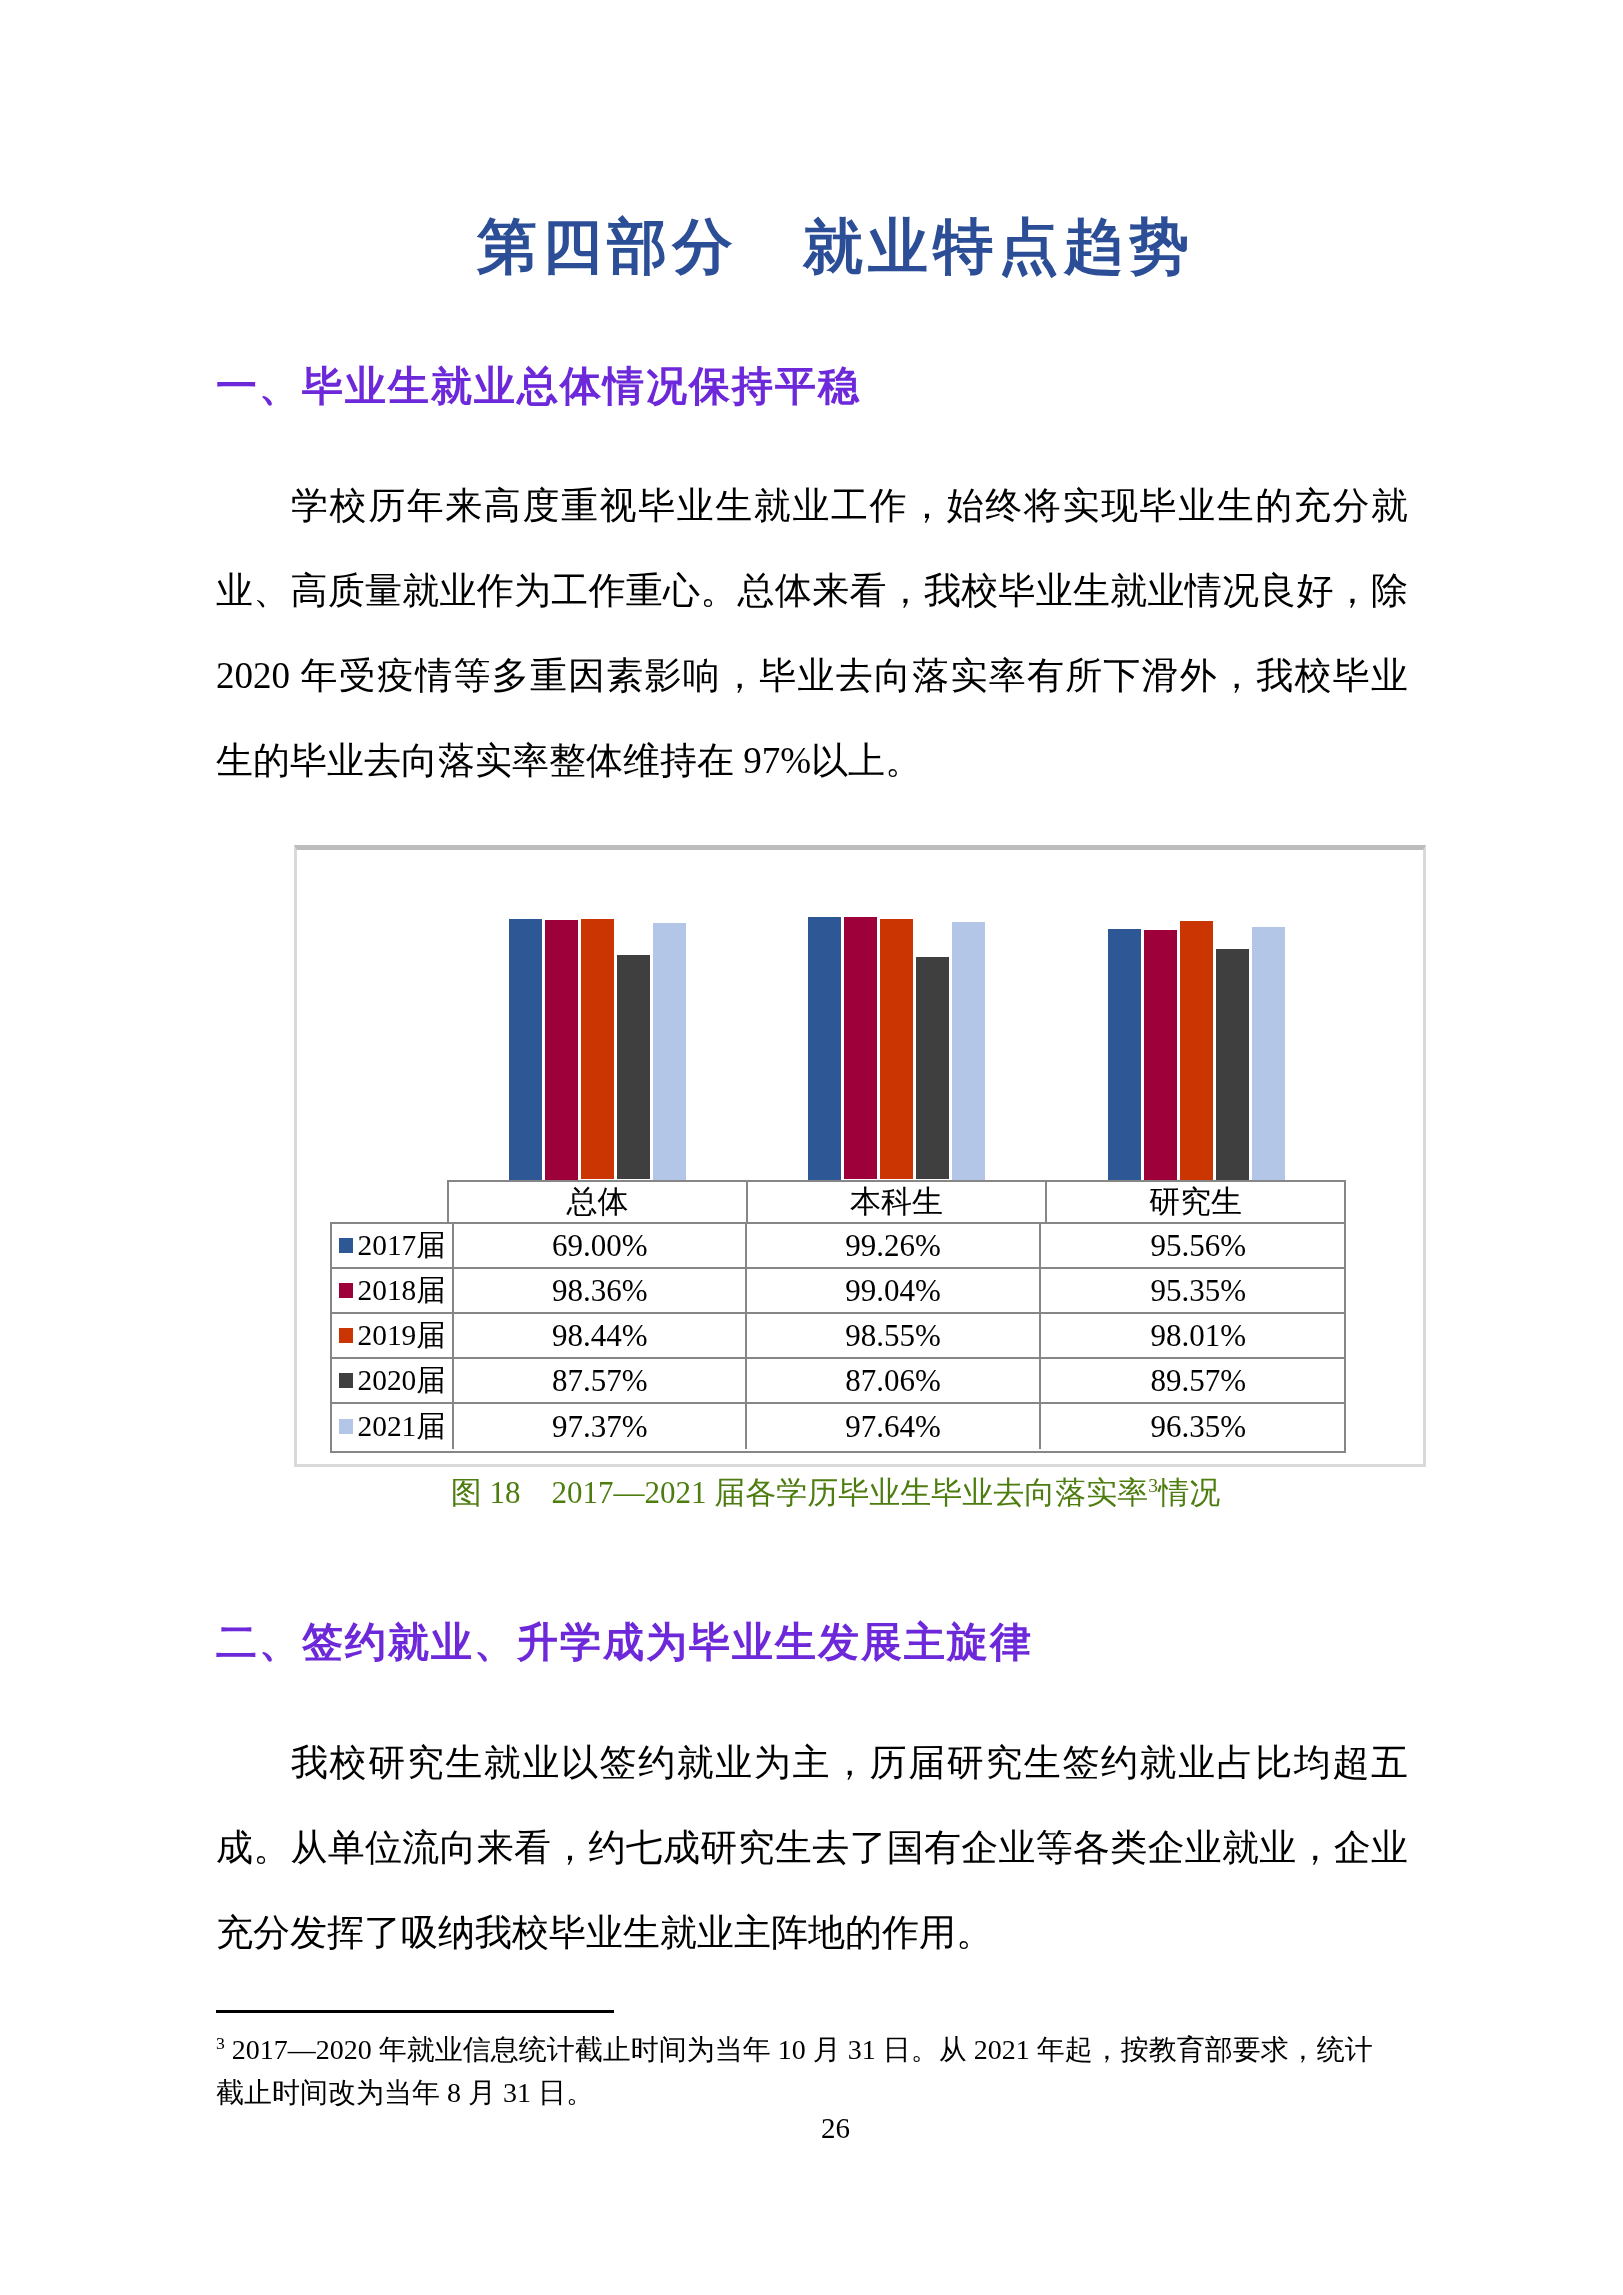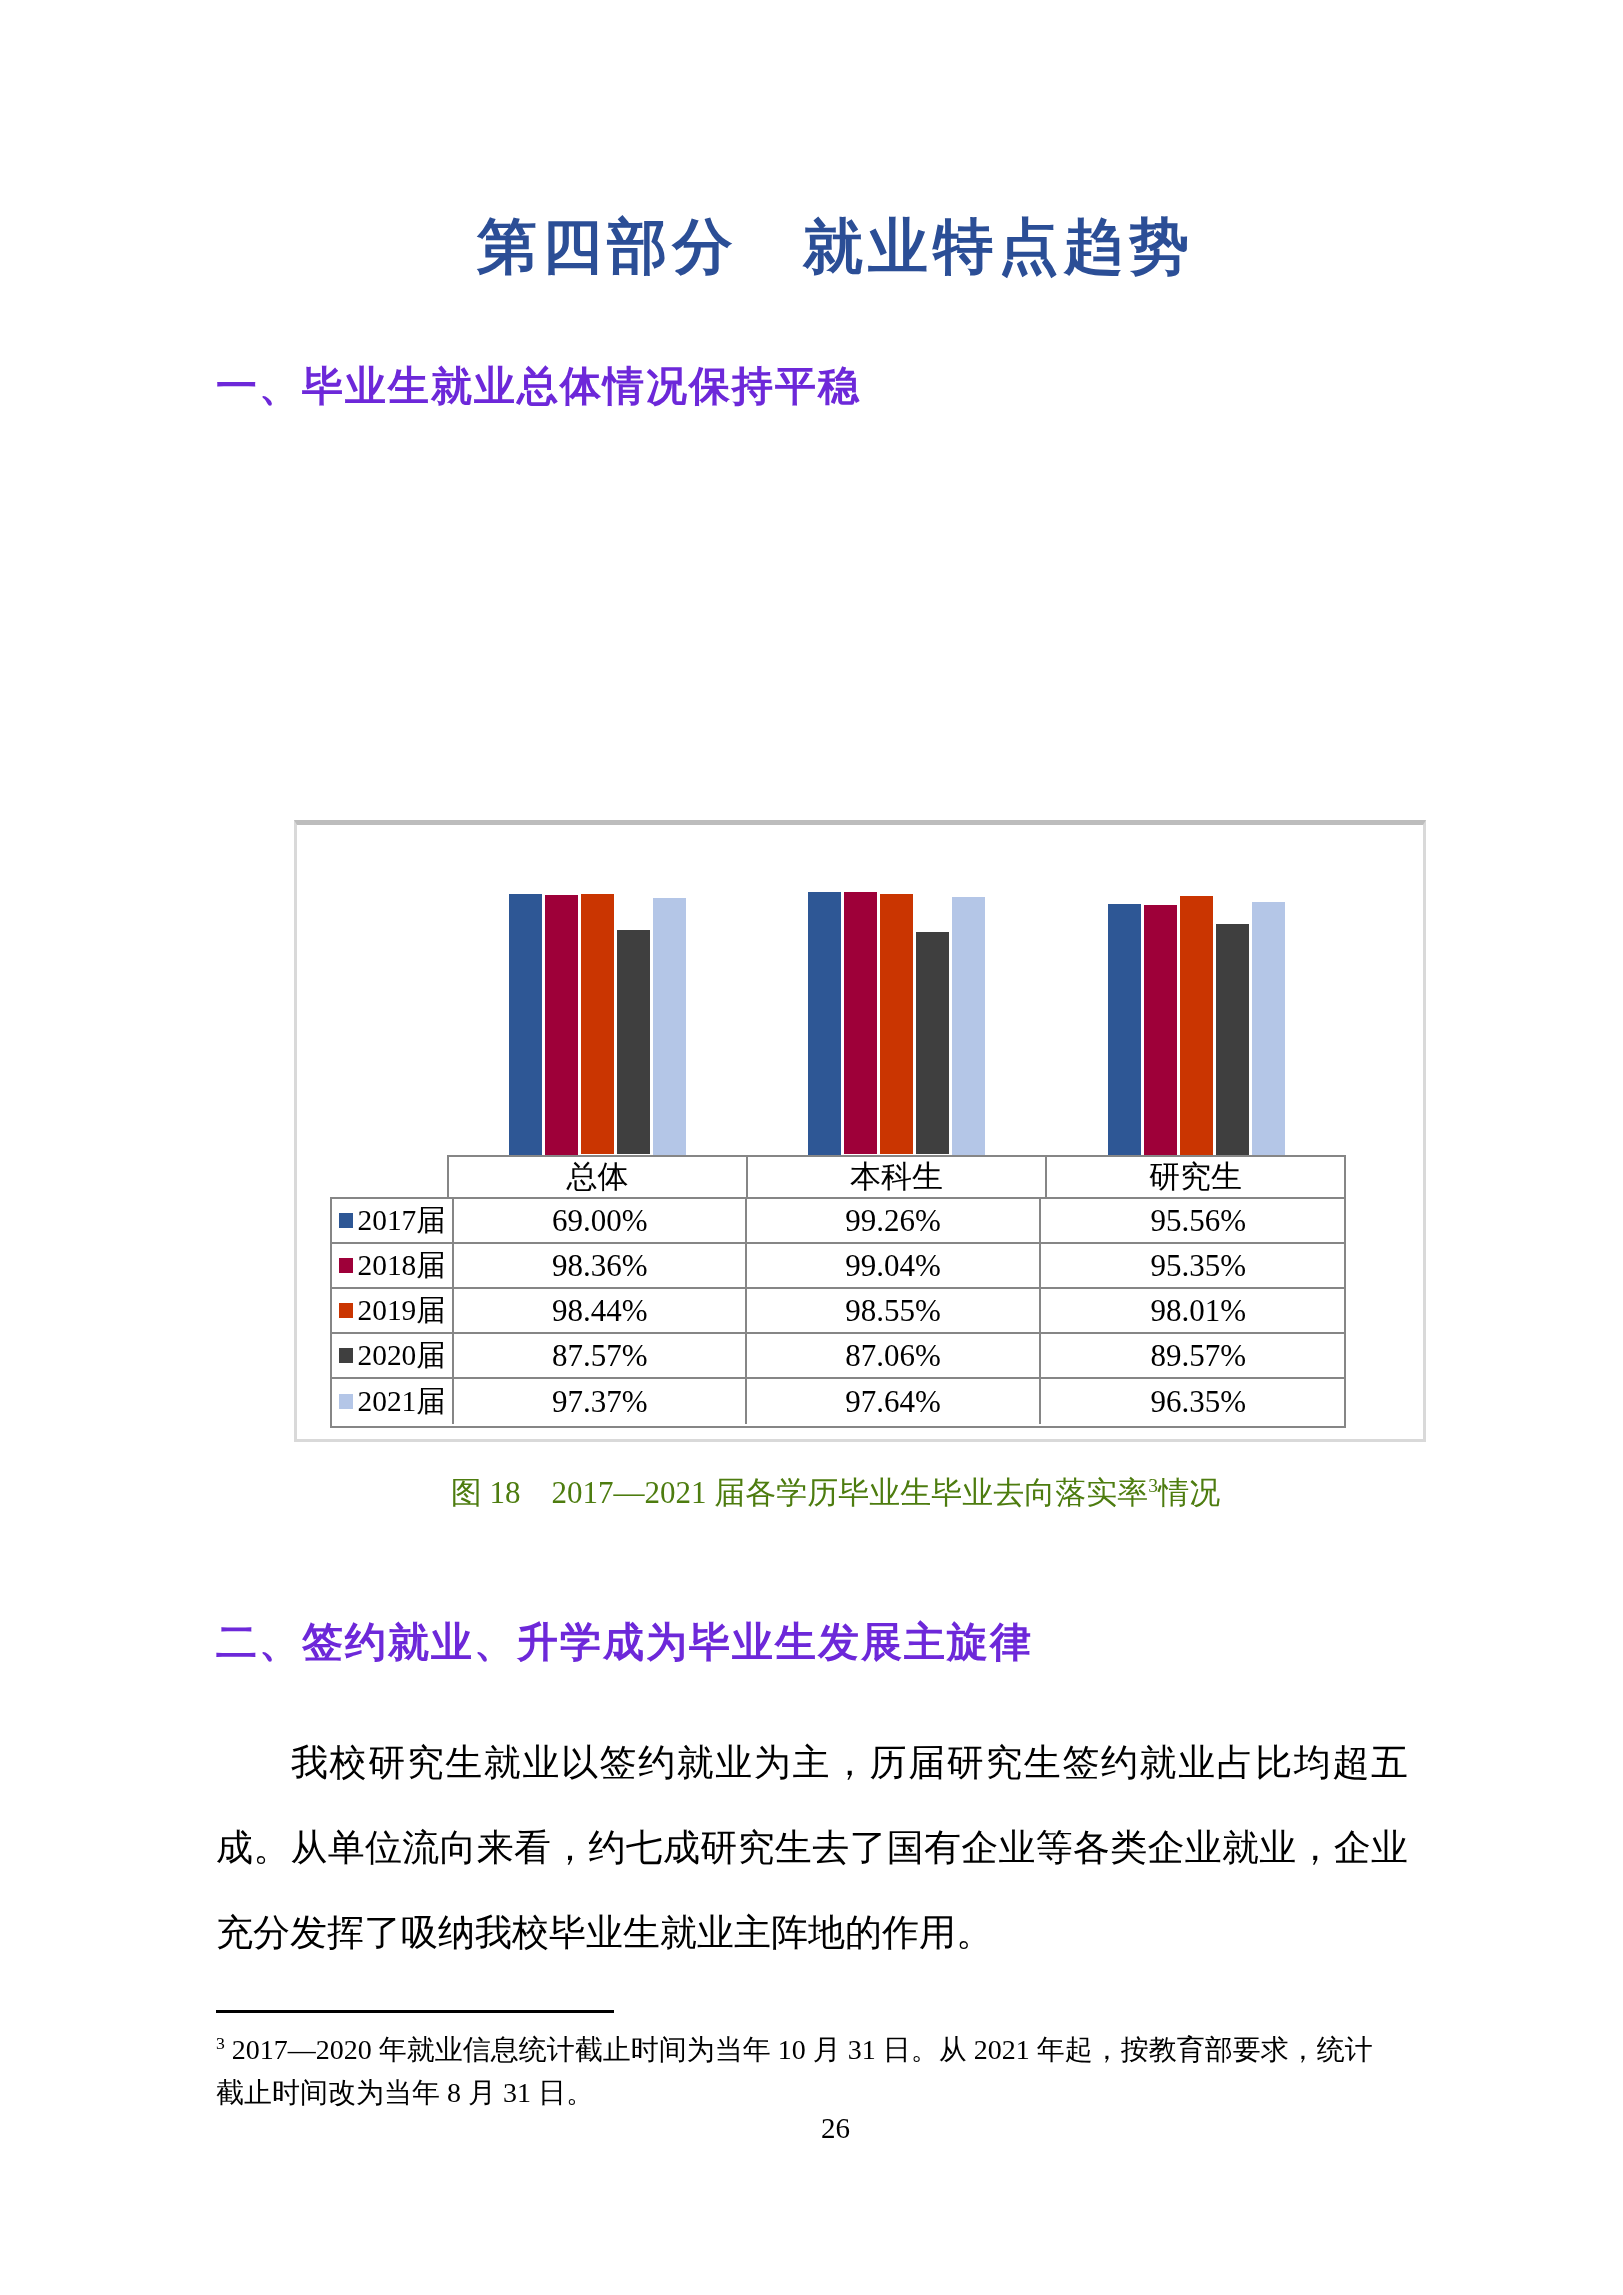--- a/index.html
+++ b/index.html
@@ -24,21 +24,21 @@
   .body-para {
     position:absolute; left:216px; width:1192px;
     font-size:37px; line-height:85px; text-align:justify;
     text-indent:75px; color:#000;
   }
   #para1 { top:463px; }
   #para2 { top:1720px; }
 
   
   .chart-box {
-    position:absolute; left:294px; top:820px; width:1132px; height:622px;
+    position:absolute; left:294px; top:845px; width:1132px; height:622px;
     box-sizing:border-box; background:#fff;
     border:3.9px solid #D9D9D9; border-top:5.9px solid #BDBDBD;
   }
   .bar { position:absolute; width:33px; }
   .chart-table { position:absolute; left:33px; top:330px; width:1016px; height:273px; }
   .header-row {
     position:absolute; left:117px; top:0; width:899px; height:42px;
     box-sizing:border-box; border:2.6px solid #868686; border-bottom:none;
     display:flex; background:#fff;
   }
@@ -79,20 +79,21 @@
 </style>
 </head>
 <body>
 
 <div class="page">
 
   <div class="doc-title">第四部分　就业特点趋势</div>
 
   <div class="sec-heading" id="heading1">一、毕业生就业总体情况保持平稳</div>
 
+  <div class="body-para" id="para1">学校历年来高度重视毕业生就业工作，始终将实现毕业生的充分就业、高质量就业作为工作重心。总体来看，我校毕业生就业情况良好，除 2020 年受疫情等多重因素影响，毕业去向落实率有所下滑外，我校毕业生的毕业去向落实率整体维持在 97%以上。</div>
 
   <div class="chart-box" id="chart-box">
     <div class="chart-table">
       <div class="header-row" id="chart-table-header">
           <div class="header-cell">总体</div>
           <div class="header-cell">本科生</div>
           <div class="header-cell">研究生</div>
         </div>
       <div class="body-box" id="chart-table-body">
           <div class="t-row">

